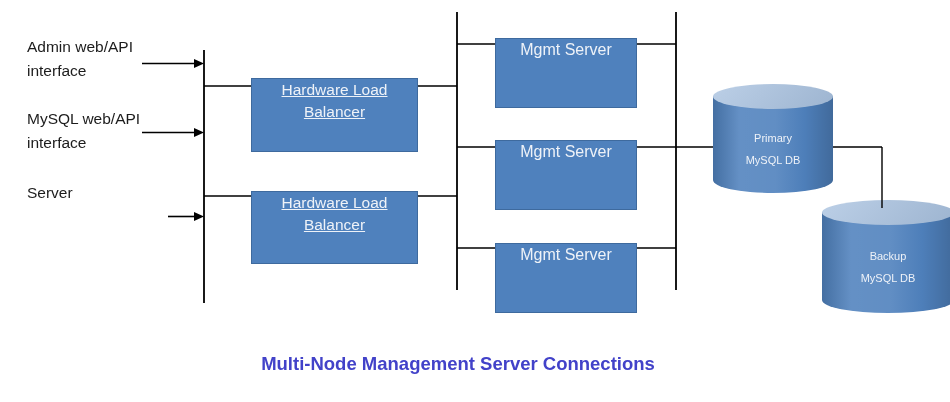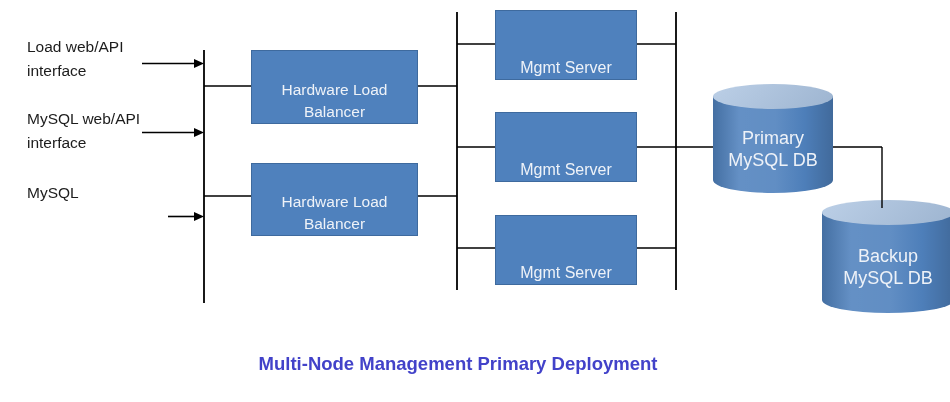--- a/index.html
+++ b/index.html
@@ -37,28 +37,29 @@
   }
 
   
   .node {
     position: absolute;
     box-sizing: border-box;
     background: var(--node-fill, #4f81bd);
     border: 1px solid var(--node-border, #3e6a9e);
     color: var(--node-text, #eef2f8);
     display: flex;
-    align-items: flex-end;
+    align-items: flex-start;
     justify-content: center;
     text-align: center;
     font-size: 15.5px;
     line-height: 22px;
     z-index: 2;
+    margin-top: 28px;
   }
-  .lb-node   { left: 251px; width: 167px; }
+  .lb-node   { left: 251px; width: 167px; text-decoration: underline; }
   .mgmt-node { left: 495px; width: 142px; height: 70px; font-size: 16px; }
 
   
   .cylinder { position: absolute; z-index: 2; }
   .cyl-body {
     position: absolute;
     left: 0; right: 0;
     top: 12px; bottom: 0;
     background:
       linear-gradient(90deg, rgba(0,0,0,.14), rgba(255,255,255,.12) 22%,
@@ -78,21 +79,21 @@
   }
   .cyl-label {
     position: absolute;
     left: 0; right: 0; top: 0; bottom: 0;
     display: flex;
     flex-direction: column;
     align-items: center;
     justify-content: center;
     padding-top: 20px;
     color: var(--node-text, #eef2f8);
-    font-size: 18px;
+    font-size: 11px;
     line-height: 22px;
     text-align: center;
     z-index: 3;
   }
 
   
   .diagram-title {
     position: absolute;
     left: 158px;
     top: 353px;
@@ -104,29 +105,29 @@
     z-index: 2;
     white-space: nowrap;
   }
 </style>
 </head>
 <body>
 
 <div class="stage">
 
   <div class="ext-label" style="top:35px">
-    <div>Load web/API</div>
+    <div>Admin web/API</div>
     <div>interface</div>
   </div>
   <div class="ext-label" style="top:107px">
     <div>MySQL web/API</div>
     <div>interface</div>
   </div>
   <div class="ext-label" style="top:181px">
-    <div>MySQL</div>
+    <div>Server</div>
   </div>
 
   <div class="node lb-node" style="top:50px;height:74px">
     <div>
       <div>Hardware Load</div>
       <div>Balancer</div>
     </div>
   </div>
   <div class="node lb-node" style="top:163px;height:73px">
     <div>
@@ -155,21 +156,21 @@
   </div>
   <div class="cylinder" style="left:822px;top:200px;width:132px;height:113px">
     <div class="cyl-body"></div>
     <div class="cyl-top"></div>
     <div class="cyl-label">
       <div>Backup</div>
       <div>MySQL DB</div>
     </div>
   </div>
 
-  <div class="diagram-title">Multi-Node Management Primary Deployment</div>
+  <div class="diagram-title">Multi-Node Management Server Connections</div>
 
   <svg class="connectors" viewBox="0 0 950 402">
 
     <line class="bus" x1="204" y1="50" x2="204" y2="303"></line>
     <line class="bus" x1="457" y1="12" x2="457" y2="290"></line>
     <line class="bus" x1="676" y1="12" x2="676" y2="290"></line>
 
     <line class="arrow" x1="142" y1="63.5" x2="194" y2="63.5"></line>
     <polygon points="194,59 194,68 204,63.5"></polygon>
     <line class="arrow" x1="142" y1="132.5" x2="194" y2="132.5"></line>

